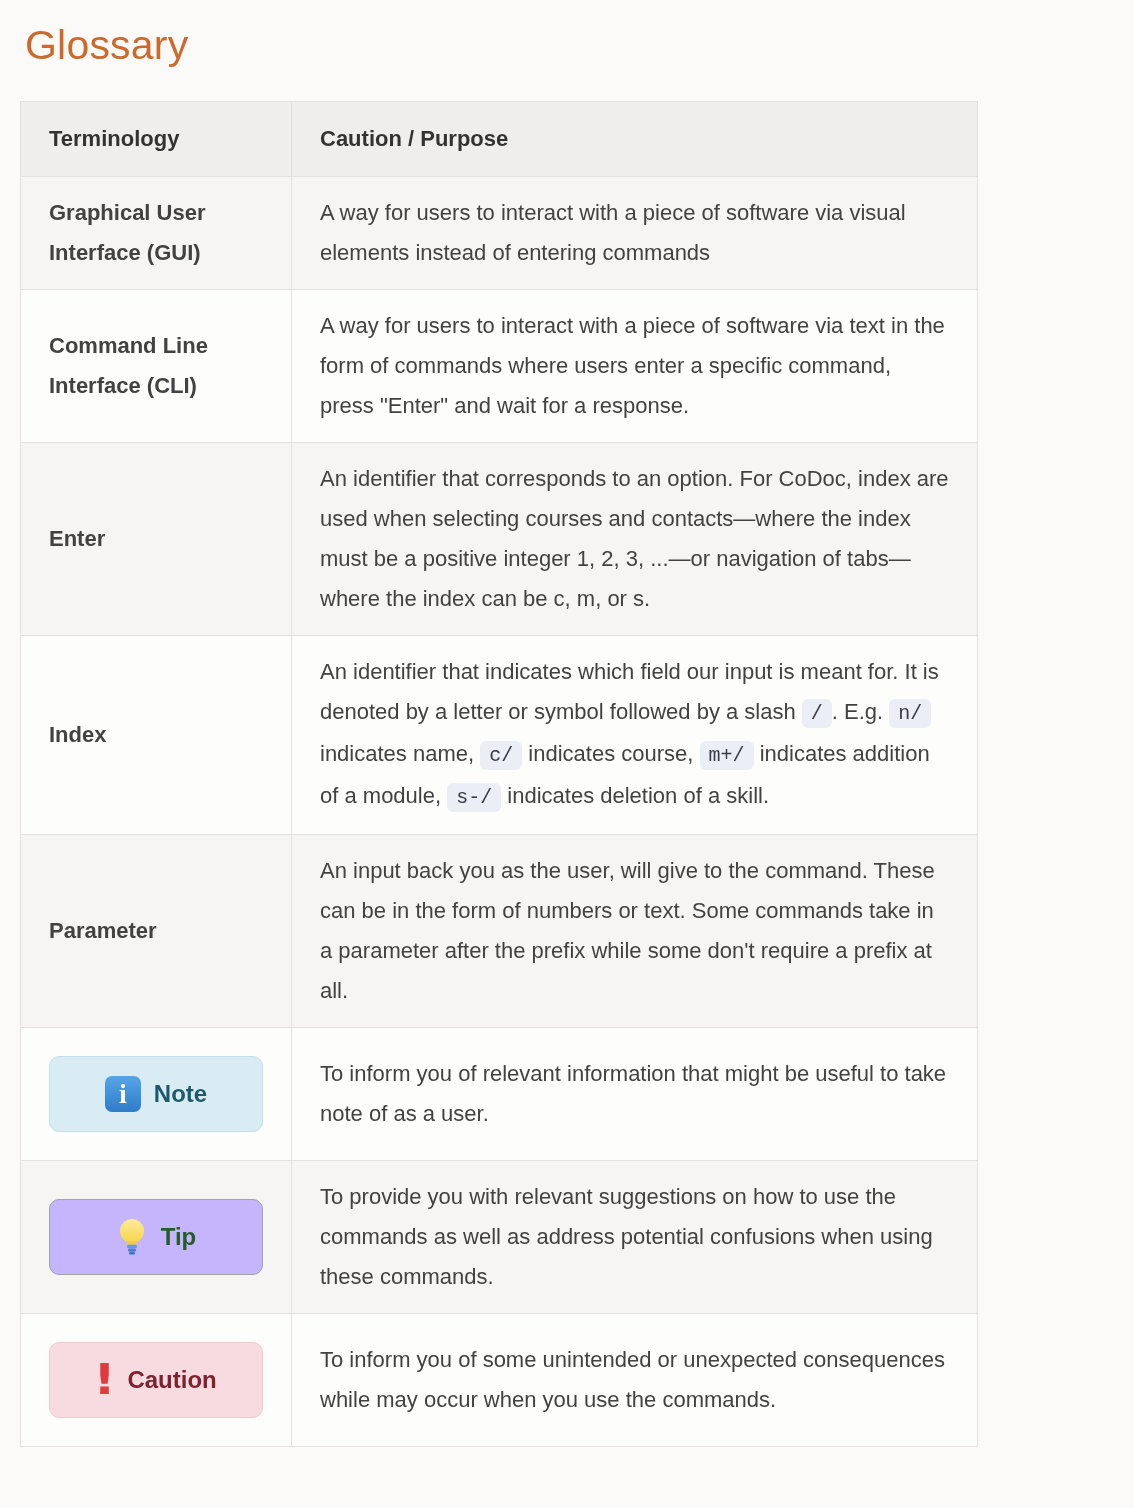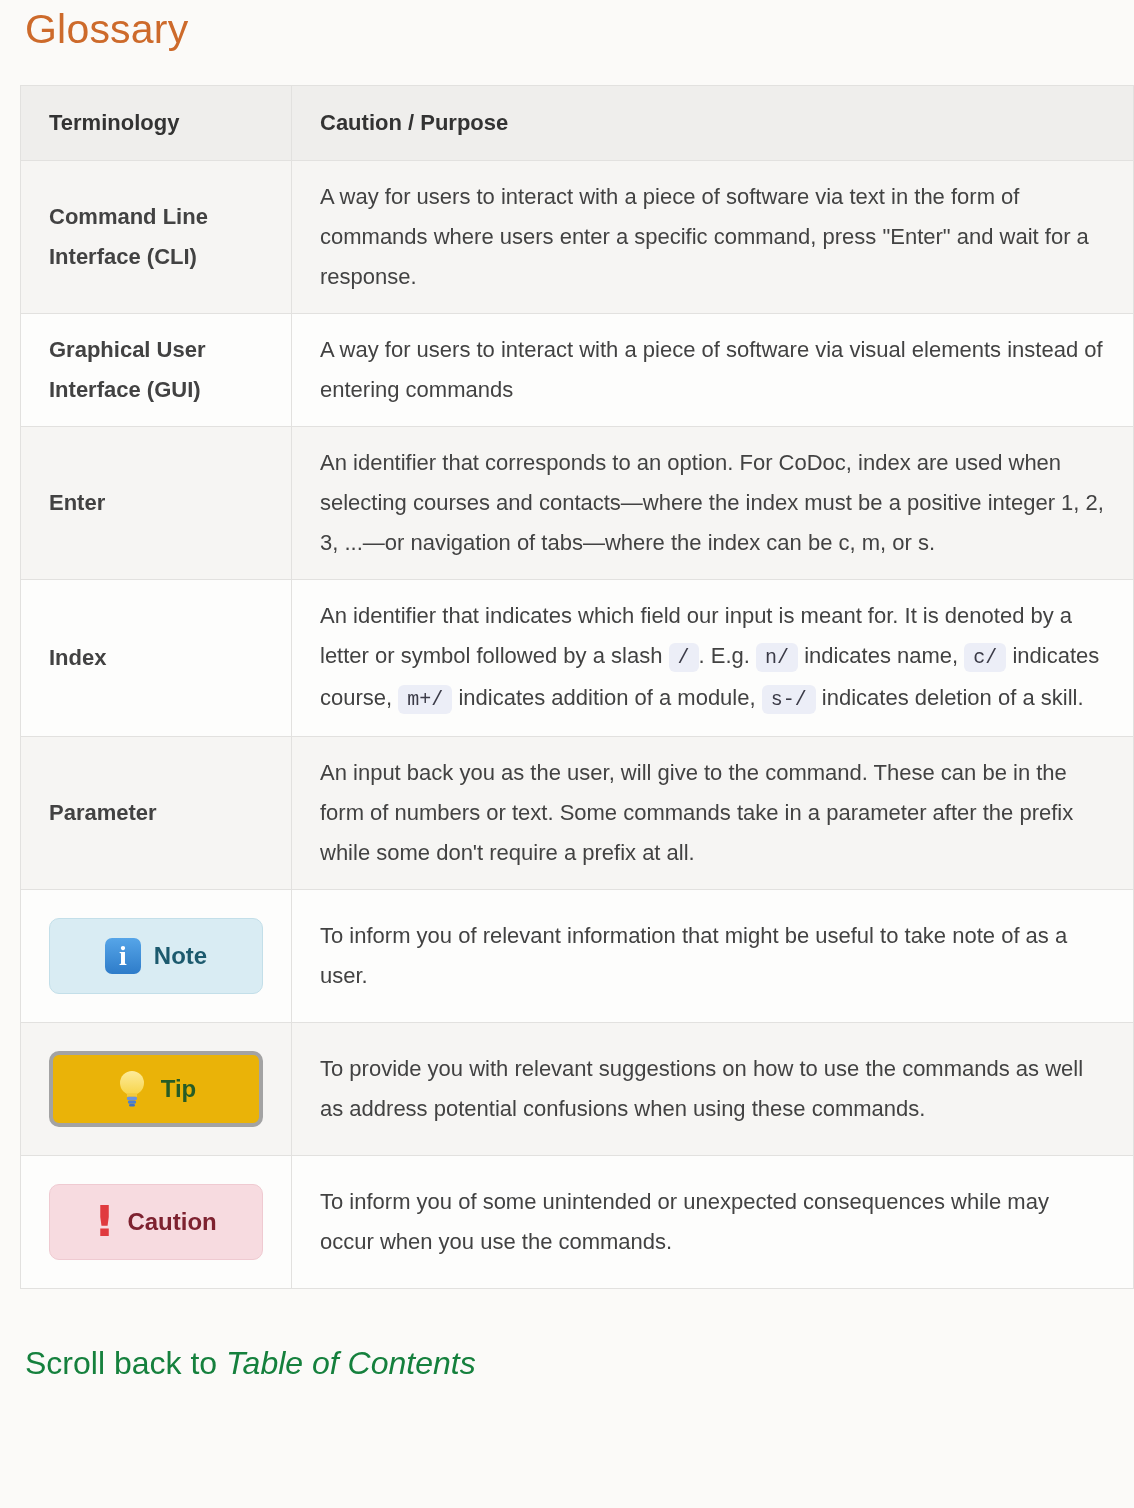--- a/index.html
+++ b/index.html
@@ -8,31 +8,31 @@
     width: 1134px;
     height: 1508px;
     background: #fbfaf8;
     font-family: "Liberation Sans", sans-serif;
     color: #3f3f3f;
     overflow: hidden;
   }
 
   .page-title {
     margin: 0;
-    padding: 6px 0 0 25px;
+    padding: 22px 0 0 25px;
     font-size: 41px;
     font-weight: 500;
     color: #cd6a2b;
     letter-spacing: 0.2px;
   }
 
   table.glossary {
     border-collapse: collapse;
     margin: 32px 0 0 20px;
-    width: 1114px;
+    width: 958px;
     table-layout: fixed;
   }
   table.glossary th, table.glossary td {
     border: 1px solid #e2e1df;
     text-align: left;
     vertical-align: middle;
   }
   table.glossary th {
     background: #efeeec;
     font-size: 22px;
@@ -61,21 +61,21 @@
     margin: 12px 0;
     border-radius: 10px;
     display: flex;
     align-items: center;
     justify-content: center;
     gap: 13px;
     font-size: 24px;
     font-weight: bold;
   }
   .badge-note    { background: #d9ecf3; border: 1px solid #c3dfe9; color: #1c5a6e; }
-  .badge-tip     { background: #eab308; border: 4px solid #a3a3a3; color: #265c26; align-items: center; }
+  .badge-tip     { background: #c4b5fd; border: 1px solid #a3a3a3; color: #265c26; align-items: center; }
   .badge-caution { background: #f7dbe0; border: 1px solid #efcad1; color: #7e2230; }
 
   .info-icon {
     width: 36px; height: 36px;
     border-radius: 7px;
     background: linear-gradient(180deg, #56a5e8 0%, #2e7cc9 100%);
     color: #ffffff;
     font-family: "Liberation Serif", serif;
     font-size: 28px;
     font-weight: bold;
@@ -120,26 +120,26 @@
 
 <table class="glossary">
   <thead>
     <tr>
       <th class="col-term">Terminology</th>
       <th>Caution / Purpose</th>
     </tr>
   </thead>
   <tbody>
     <tr>
+      <td class="term-cell">Graphical User Interface (GUI)</td>
+      <td>A way for users to interact with a piece of software via visual elements instead of entering commands</td>
+    </tr>
+    <tr>
       <td class="term-cell">Command Line Interface (CLI)</td>
       <td>A way for users to interact with a piece of software via text in the form of commands where users enter a specific command, press "Enter" and wait for a response.</td>
-    </tr>
-    <tr>
-      <td class="term-cell">Graphical User Interface (GUI)</td>
-      <td>A way for users to interact with a piece of software via visual elements instead of entering commands</td>
     </tr>
     <tr>
       <td class="term-cell">Enter</td>
       <td>An identifier that corresponds to an option. For CoDoc, index are used when selecting courses and contacts—where the index must be a positive integer 1, 2, 3, ...—or navigation of tabs—where the index can be c, m, or s.</td>
     </tr>
     <tr>
       <td class="term-cell">Index</td>
       <td>
         <span>An identifier that indicates which field our input is meant for. It is denoted by a letter or symbol followed by a slash </span><span class="code">/</span><span>. E.g. </span><span class="code">n/</span><span> indicates name, </span><span class="code">c/</span><span> indicates course, </span><span class="code">m+/</span><span> indicates addition of a module, </span><span class="code">s-/</span><span> indicates deletion of a skill.</span>
       </td>

